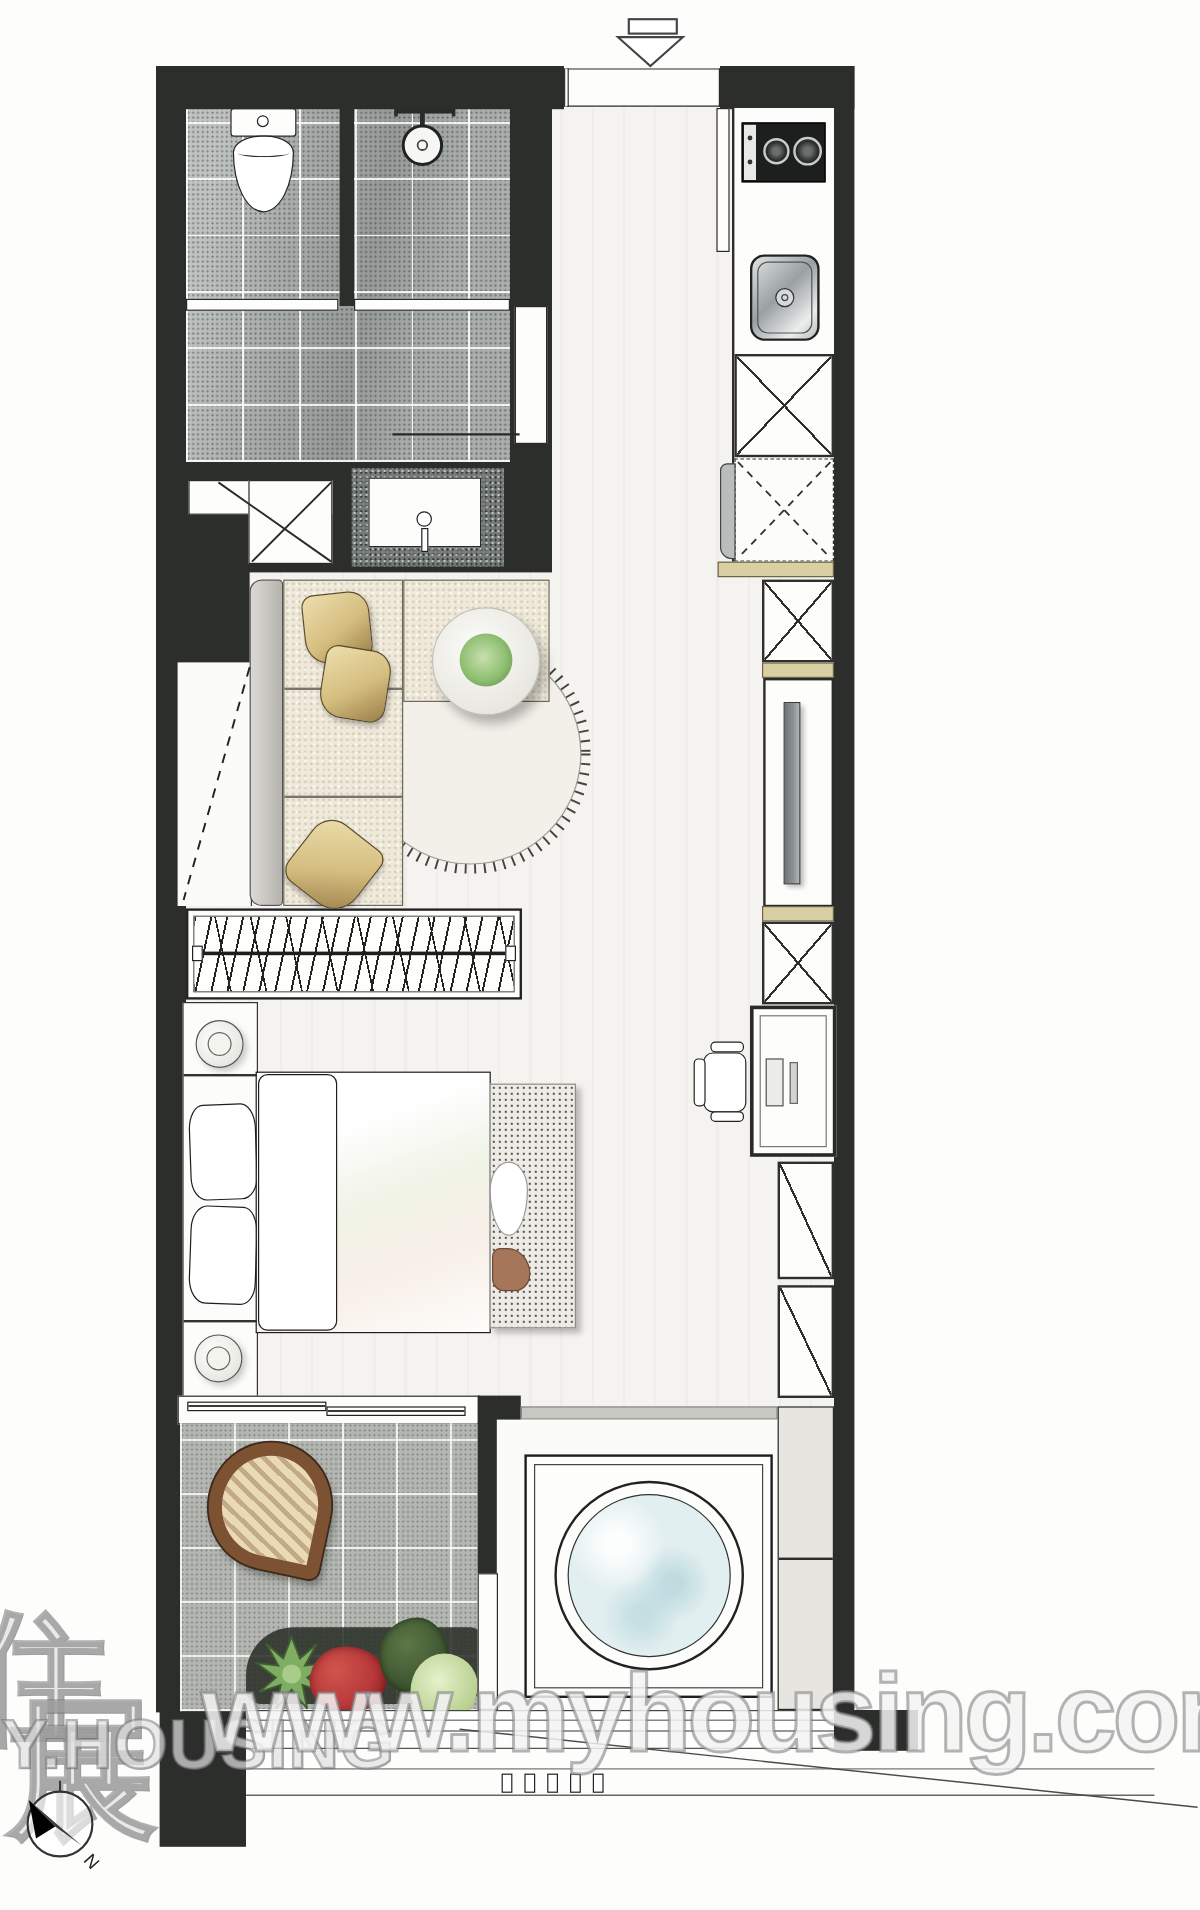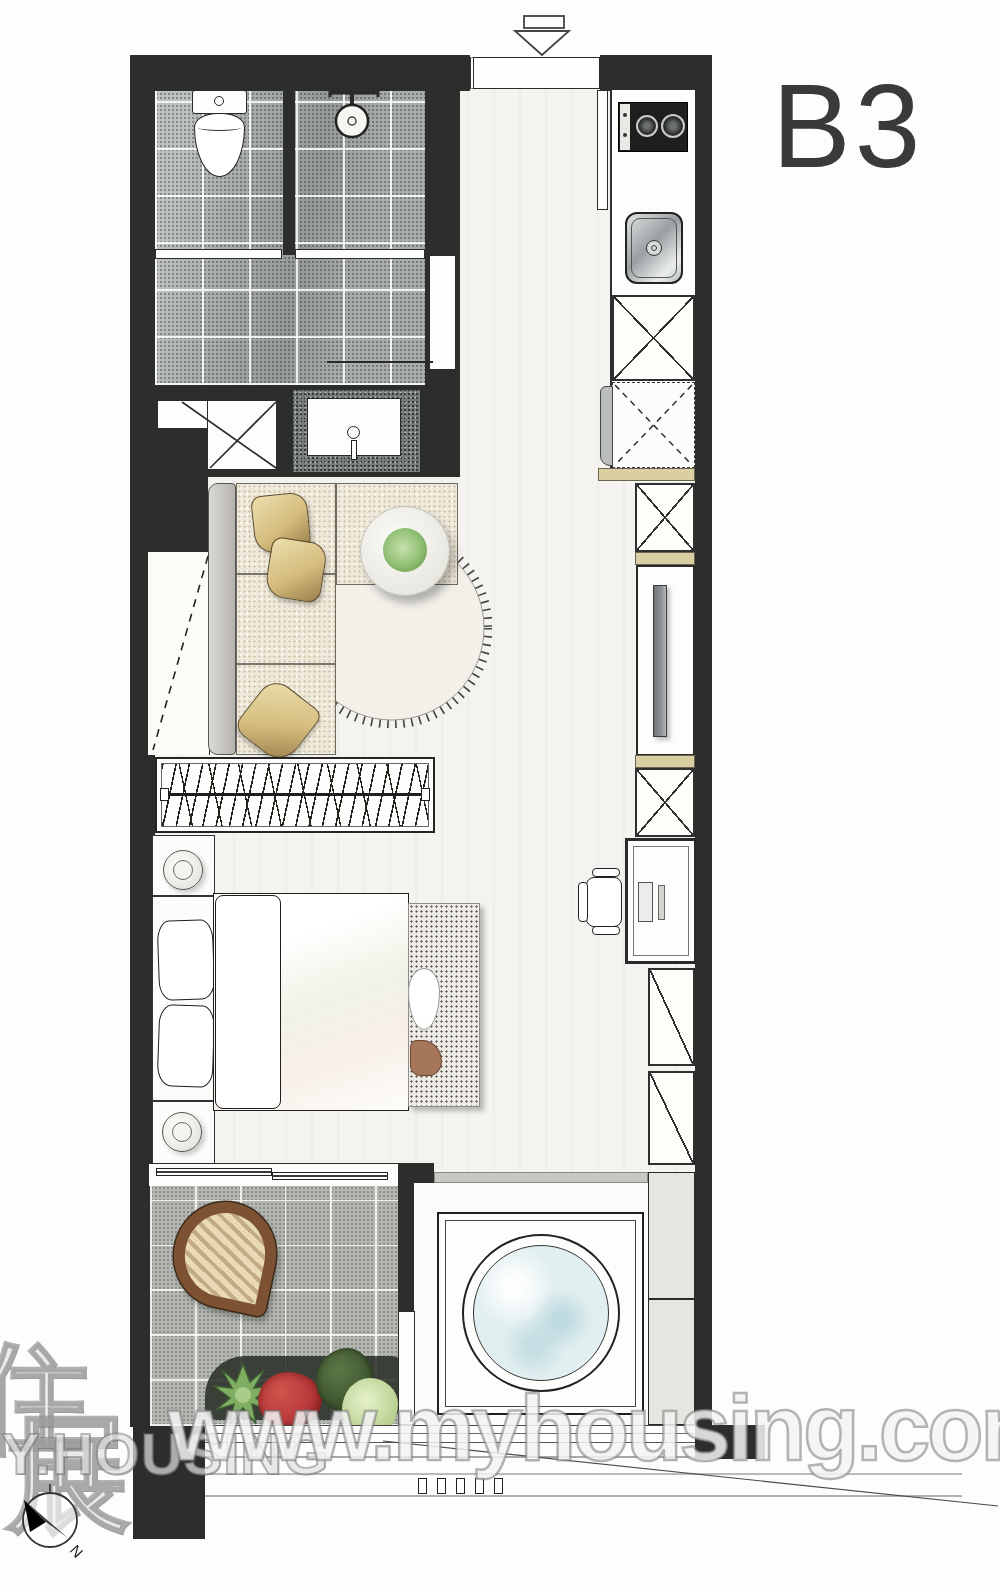--- a/index.html
+++ b/index.html
@@ -220,21 +220,20 @@
     <line x1="205" y1="1474" x2="962" y2="1474" stroke="#777" stroke-width="1"></line>
     <line x1="205" y1="1496" x2="962" y2="1496" stroke="#666" stroke-width="1.2"></line>
     <line x1="383" y1="1441" x2="998" y2="1506" stroke="#4a4a4a" stroke-width="1.2"></line>
   </svg>
 
   <svg class="a" style="left:488px;top:10px;" width="100" height="50" viewBox="0 0 100 50">
     <rect x="36" y="6" width="40" height="12" fill="#ffffff" stroke="#444" stroke-width="1.8"></rect>
     <polygon points="27,21 81,21 54,45" fill="#ffffff" stroke="#444" stroke-width="1.8"></polygon>
   </svg>
 
-  <div class="a" id="unit-label" style="left:772px;top:58px;">B3</div>
 
   <div class="a wm" style="left:-28px;top:1318px;font-size:120px;font-weight:bold;color:rgba(255,255,255,.55);-webkit-text-stroke:2px rgba(115,115,115,.55);text-shadow:1px 1px 0 rgba(120,120,120,.35);">住</div>
   <div class="a wm" style="left:6px;top:1392px;font-size:126px;font-weight:bold;color:rgba(255,255,255,.55);-webkit-text-stroke:2px rgba(115,115,115,.55);text-shadow:1px 1px 0 rgba(120,120,120,.35);">展</div>
   <div class="a wm" style="left:-48px;top:1420px;font-size:58px;font-weight:800;letter-spacing:1px;color:rgba(255,255,255,.55);-webkit-text-stroke:2px rgba(110,110,110,.5);text-shadow:1px 1px 0 rgba(120,120,120,.35);">MY.HOUSING</div>
   <div class="a wm" style="left:168px;top:1376px;font-size:92px;font-weight:bold;letter-spacing:-3px;color:rgba(255,255,255,.78);-webkit-text-stroke:2.5px rgba(125,125,125,.55);text-shadow:0 0 2px rgba(120,120,120,.35);">www.myhousing.com.tw</div>
 
   <svg class="a" style="left:8px;top:1478px;" width="100" height="100" viewBox="0 0 100 100">
     <line x1="42" y1="6" x2="42" y2="16" stroke="#333" stroke-width="1.6"></line>
     <circle cx="42" cy="42" r="27" fill="rgba(255,255,255,.6)" stroke="#333" stroke-width="1.8"></circle>
     <path d="M16,22 L60,60 L38,44 Z" fill="#3a3d3a"></path>

